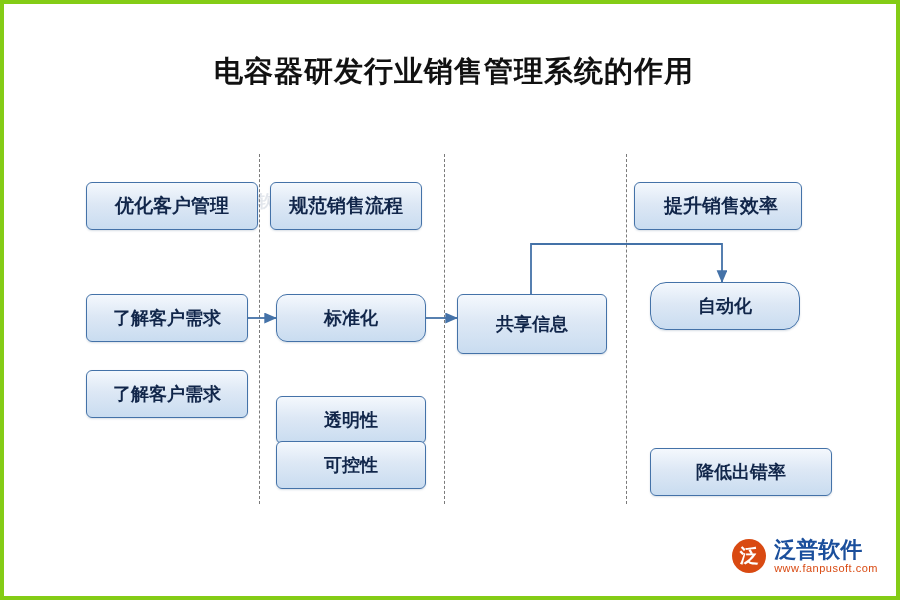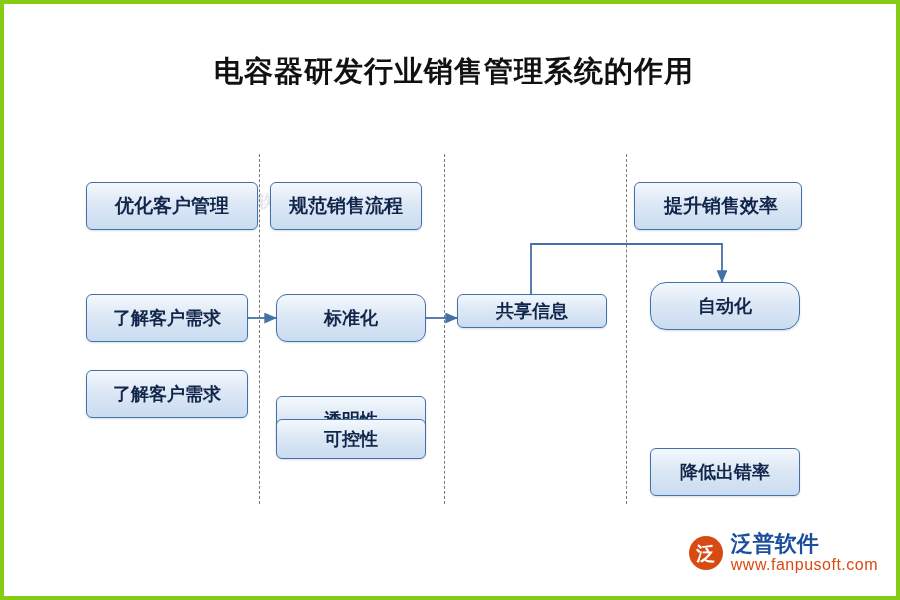--- a/index.html
+++ b/index.html
@@ -99,21 +99,21 @@
     display: flex;
     flex-direction: column;
     line-height: 1.1;
   }
   #logo .brand {
     font-size: 22px;
     font-weight: bold;
     color: #1b4f9c;
   }
   #logo .url {
-    font-size: 16px;
+    font-size: 11px;
     color: #d94a12;
     letter-spacing: 0.5px;
   }
 </style>
 </head>
 <body>
 
 <div id="canvas">
 
   <div id="title">电容器研发行业销售管理系统的作用</div>
@@ -140,27 +140,27 @@
     <polyline points="527,290 527,240 718,240 718,278" fill="none" stroke="#4472a8" stroke-width="1.8" marker-end="url(#ah)"></polyline>
   </svg>
 
   <div class="node head" style="left:82px; top:178px; width:172px; height:48px;">优化客户管理</div>
   <div class="node sub" style="left:82px; top:290px; width:162px; height:48px;">了解客户需求</div>
   <div class="node sub" style="left:82px; top:366px; width:162px; height:48px;">了解客户需求</div>
 
   <div class="node head" style="left:266px; top:178px; width:152px; height:48px;">规范销售流程</div>
   <div class="node sub" style="left:272px; top:290px; width:150px; height:48px;border-radius:11px;">标准化</div>
   <div class="node sub" style="left:272px; top:364px; width:150px; height:48px;margin-top:28px;">透明性</div>
-  <div class="node sub" style="left:272px; top:415px; width:150px; height:40px;">可控性</div>
+  <div class="node sub" style="left:272px; top:437px; width:150px; height:48px;">可控性</div>
 
-  <div class="node sub" style="left:453px; top:290px; width:150px; height:34px;">共享信息</div>
+  <div class="node sub" style="left:453px; top:290px; width:150px; height:60px;">共享信息</div>
 
   <div class="node head" style="left:630px; top:178px; width:168px; height:48px;padding-left:6px;">提升销售效率</div>
   <div class="node sub" style="left:646px; top:278px; width:150px; height:48px;border-radius:16px;">自动化</div>
-  <div class="node sub" style="left:646px; top:444px; width:150px; height:48px;">降低出错率</div>
+  <div class="node sub" style="left:646px; top:444px; width:182px; height:48px;">降低出错率</div>
 
   <div id="logo">
     <div class="mark">泛</div>
     <div class="txt">
       <div class="brand">泛普软件</div>
       <div class="url">www.fanpusoft.com</div>
     </div>
   </div>
 
 </div>

